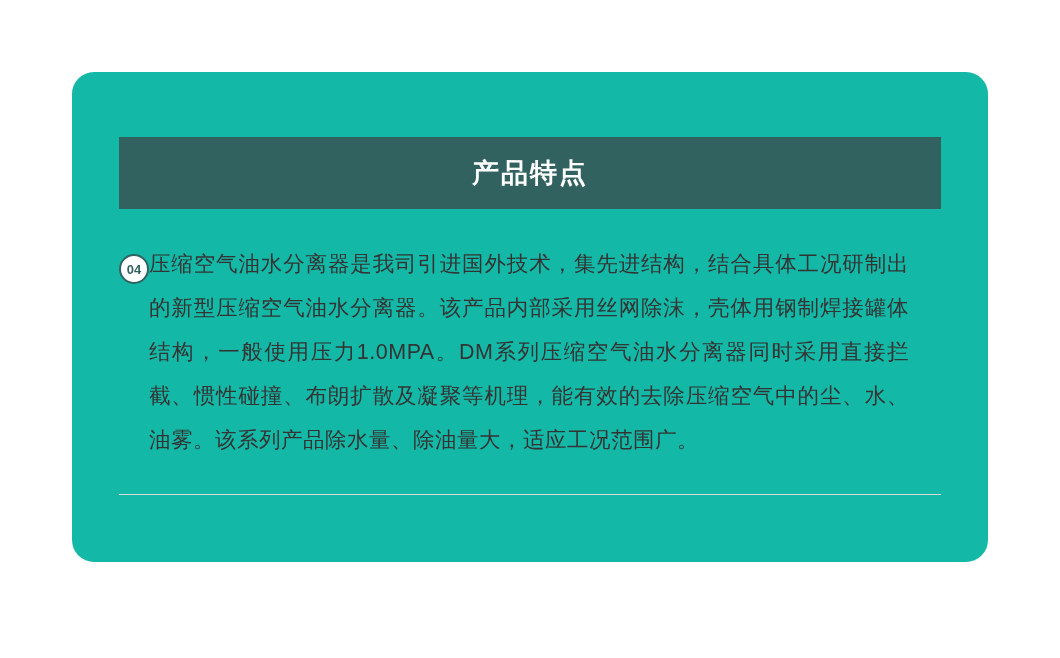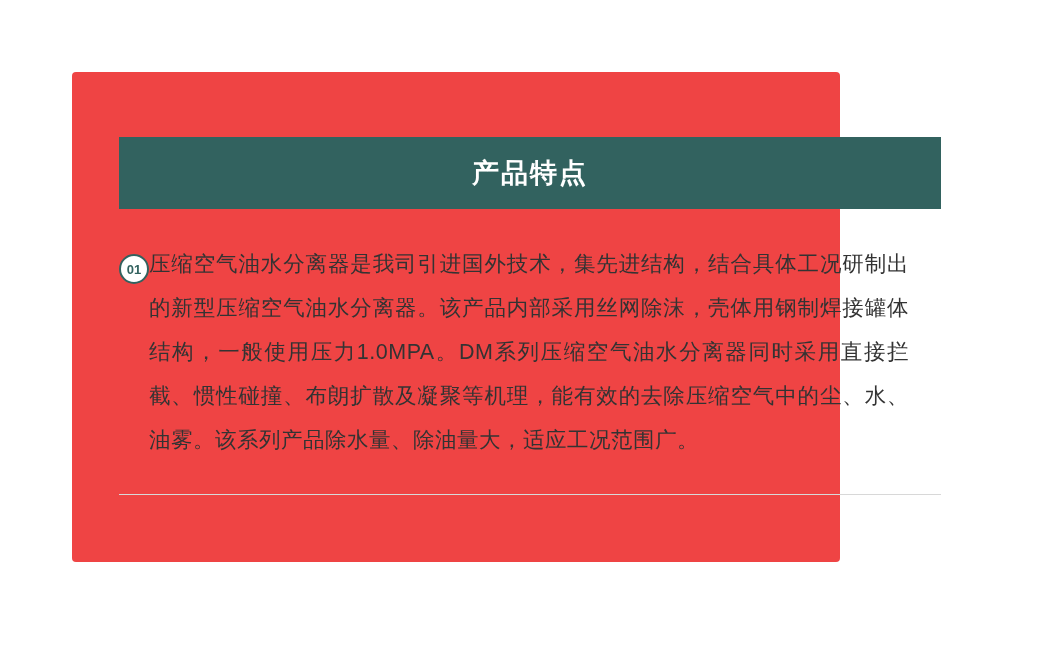--- a/index.html
+++ b/index.html
@@ -15,24 +15,24 @@
   }
   .page {
     position: relative;
     width: 1060px;
     height: 658px;
   }
   .card {
     position: absolute;
     left: 72px;
     top: 72px;
-    width: 768px;
+    width: 916px;
     height: 490px;
-    background: #ef4444;
-    border-radius: 4px;
+    background: #14b8a6;
+    border-radius: 22px;
     box-sizing: border-box;
   }
   .header-bar {
     position: absolute;
     left: 47px;
     top: 65px;
     width: 822px;
     height: 72px;
     background: #32625f;
     display: flex;
@@ -93,20 +93,20 @@
 <body>
 
 <div class="page">
   <div class="card">
 
     <div class="header-bar">
       <span class="header-title">产品特点</span>
     </div>
 
     <div class="content">
-      <div class="badge">01</div>
+      <div class="badge">04</div>
       <div class="para">压缩空气油水分离器是我司引进国外技术，集先进结构，结合具体工况研制出的新型压缩空气油水分离器。该产品内部采用丝网除沫，壳体用钢制焊接罐体结构，一般使用压力1.0MPA。DM系列压缩空气油水分离器同时采用直接拦截、惯性碰撞、布朗扩散及凝聚等机理，能有效的去除压缩空气中的尘、水、油雾。该系列产品除水量、除油量大，适应工况范围广。</div>
     </div>
 
     <div class="divider"></div>
 
   </div>
 </div>
 
 </body></html>

